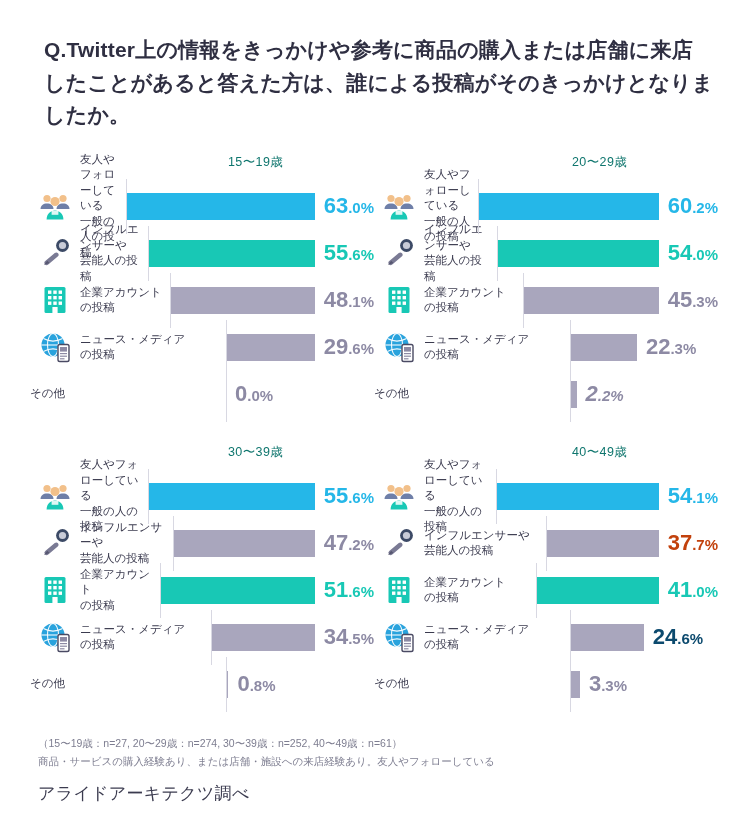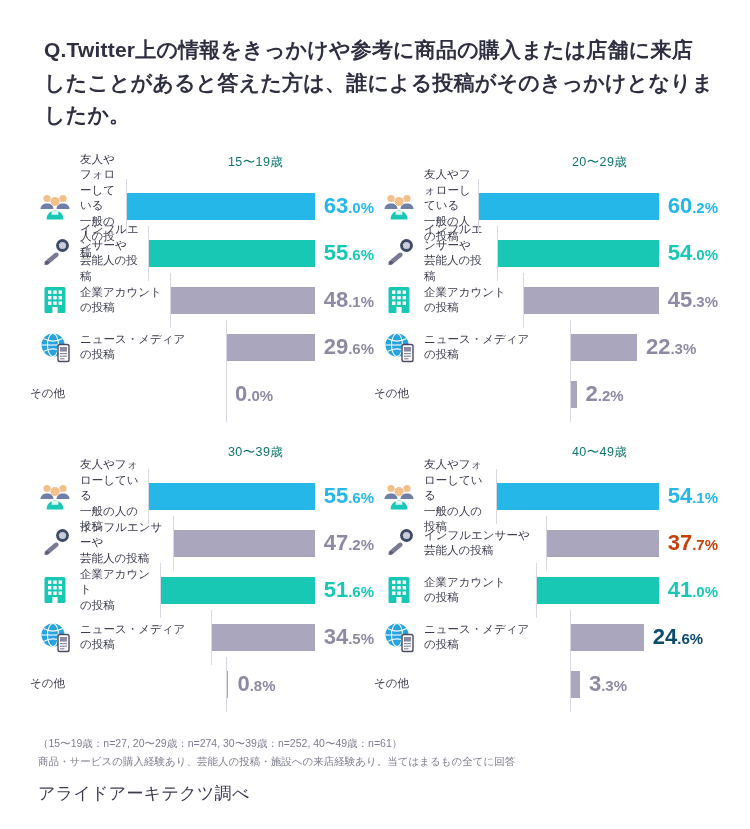--- a/index.html
+++ b/index.html
@@ -350,21 +350,21 @@
                 <div class="value" style="color: rgb(141, 138, 164);"><span class="int">22</span><span class="dec">.3%</span></div>
               </div>
             </div>
             <div class="row">
               <div class="labelcell">
                 <span class="label right-align">その他</span>
               </div>
               <div class="barcell">
                 <div class="axis"></div>
                 <div class="bar" style="width: 6.6px; background: rgb(169, 166, 189);"></div>
-                <div class="value" style="color: rgb(141, 138, 164);"><span class="int">2</span><span class="dec">.2%</span></div>
+                <div class="value" style="color: rgb(141, 138, 164); font-style: italic;"><span class="int">2</span><span class="dec">.2%</span></div>
               </div>
             </div>
           </div>
       </div>
     </div>
     <div class="panel-row">
       <div class="panel left">
         <div class="panel-header">30〜39歳</div>
         <div class="rows">
             <div class="row">
@@ -588,17 +588,17 @@
                 <div class="value" style="color: rgb(141, 138, 164);"><span class="int">3</span><span class="dec">.3%</span></div>
               </div>
             </div>
           </div>
       </div>
     </div>
   </div>
 
   <div class="footer">
     <div>（15〜19歳：n=27, 20〜29歳：n=274, 30〜39歳：n=252, 40〜49歳：n=61）</div>
-    <div>商品・サービスの購入経験あり、芸能人の投稿・施設への来店経験あり。当てはまるもの全てに回答</div>
+    <div>商品・サービスの購入経験あり、または店舗・施設への来店経験あり。友人やフォローしている</div>
     <div class="credit">アライドアーキテクツ調べ</div>
   </div>
 
 </div>
 
 </body></html>

